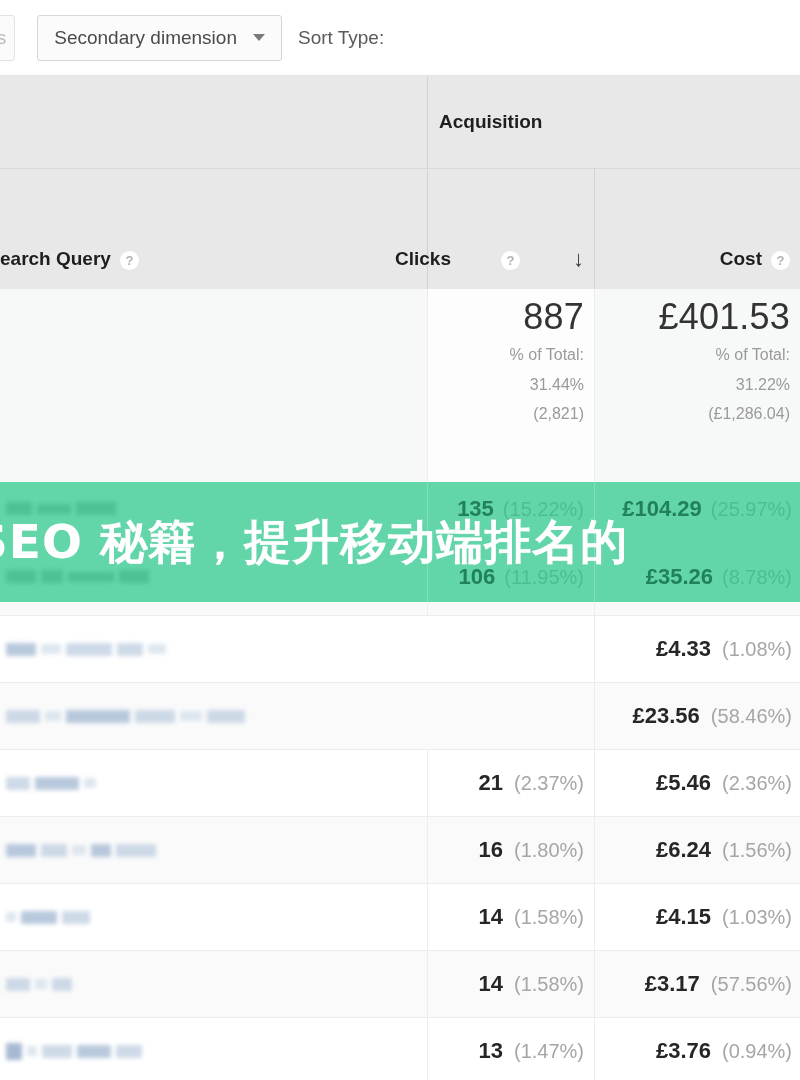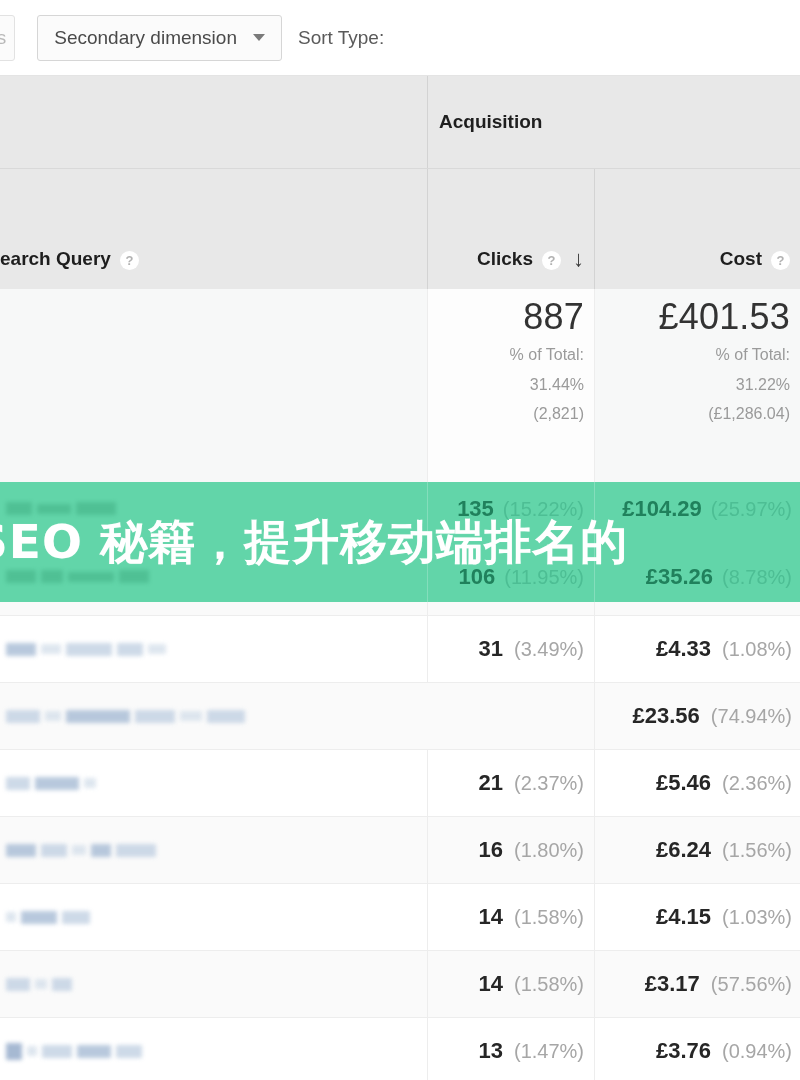--- a/index.html
+++ b/index.html
@@ -121,20 +121,21 @@
   }
   .hcell.dim {
     left: 0; width: 427px;
     padding-left: 0;
   }
   .hcell.clicks {
     left: 427px; width: 167px;
     border-left: 1px solid #d3d3d3;
     justify-content: flex-end;
     padding-right: 10px;
+    gap: 41px;
   }
   .hcell.cost {
     left: 594px; width: 206px;
     border-left: 1px solid #d3d3d3;
     justify-content: flex-end;
     padding-right: 10px;
   }
   .hcell-text {
     font-size: 19px;
     font-weight: bold;
@@ -430,43 +431,39 @@
       <div class="drow">
         <div class="dcell dim">
           <div class="redacted">
             <span class="rbar" style="width: 30px;"></span>
             <span class="rbar pale" style="width: 20px;"></span>
             <span class="rbar light" style="width: 46px;"></span>
             <span class="rbar light" style="width: 26px;"></span>
             <span class="rbar pale" style="width: 18px;"></span>
           </div>
         </div>
-        <div class="dcell clicks">
-          <span class="num">31</span>
-          <span class="pct">(3.49%)</span>
-        </div>
         <div class="dcell cost">
           <span class="num">£4.33</span>
           <span class="pct">(1.08%)</span>
         </div>
       </div>
       <div class="drow alt">
         <div class="dcell dim">
           <div class="redacted">
             <span class="rbar light" style="width: 34px;"></span>
             <span class="rbar pale" style="width: 16px;"></span>
             <span class="rbar" style="width: 64px;"></span>
             <span class="rbar light" style="width: 40px;"></span>
             <span class="rbar pale" style="width: 22px;"></span>
             <span class="rbar light" style="width: 38px;"></span>
           </div>
         </div>
         <div class="dcell cost">
           <span class="num">£23.56</span>
-          <span class="pct">(74.94%)</span>
+          <span class="pct">(58.46%)</span>
         </div>
       </div>
       <div class="drow">
         <div class="dcell dim">
           <div class="redacted">
             <span class="rbar light" style="width: 24px;"></span>
             <span class="rbar" style="width: 44px;"></span>
             <span class="rbar pale" style="width: 12px;"></span>
           </div>
         </div>

